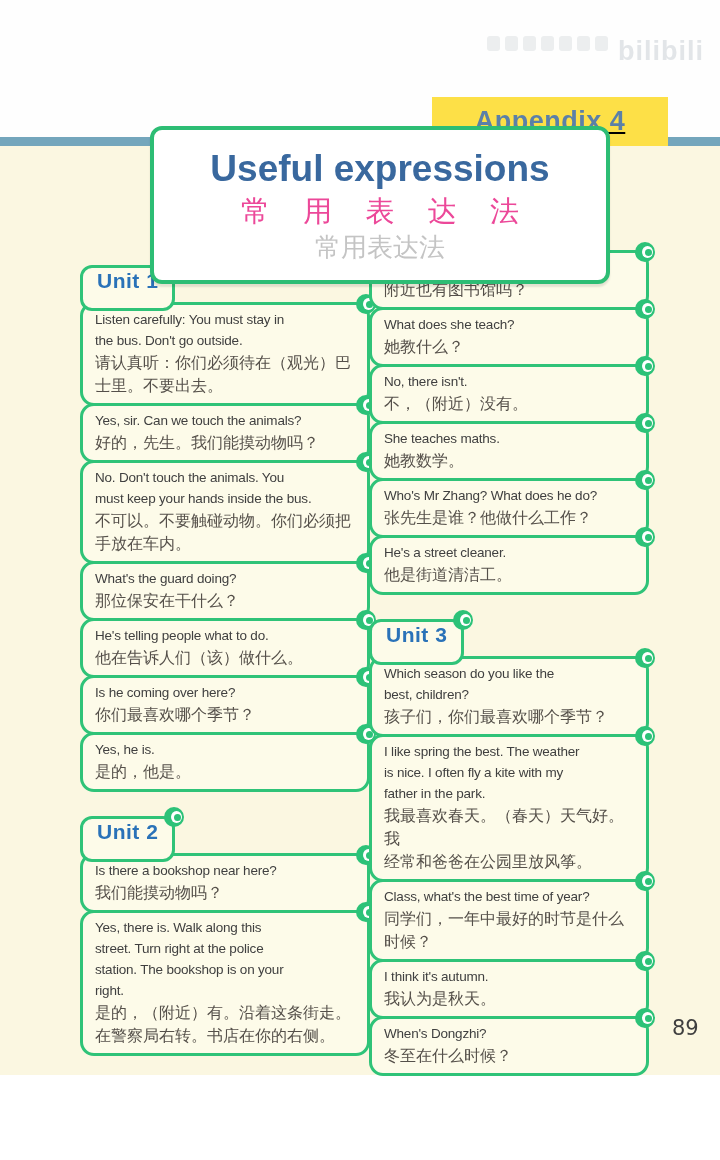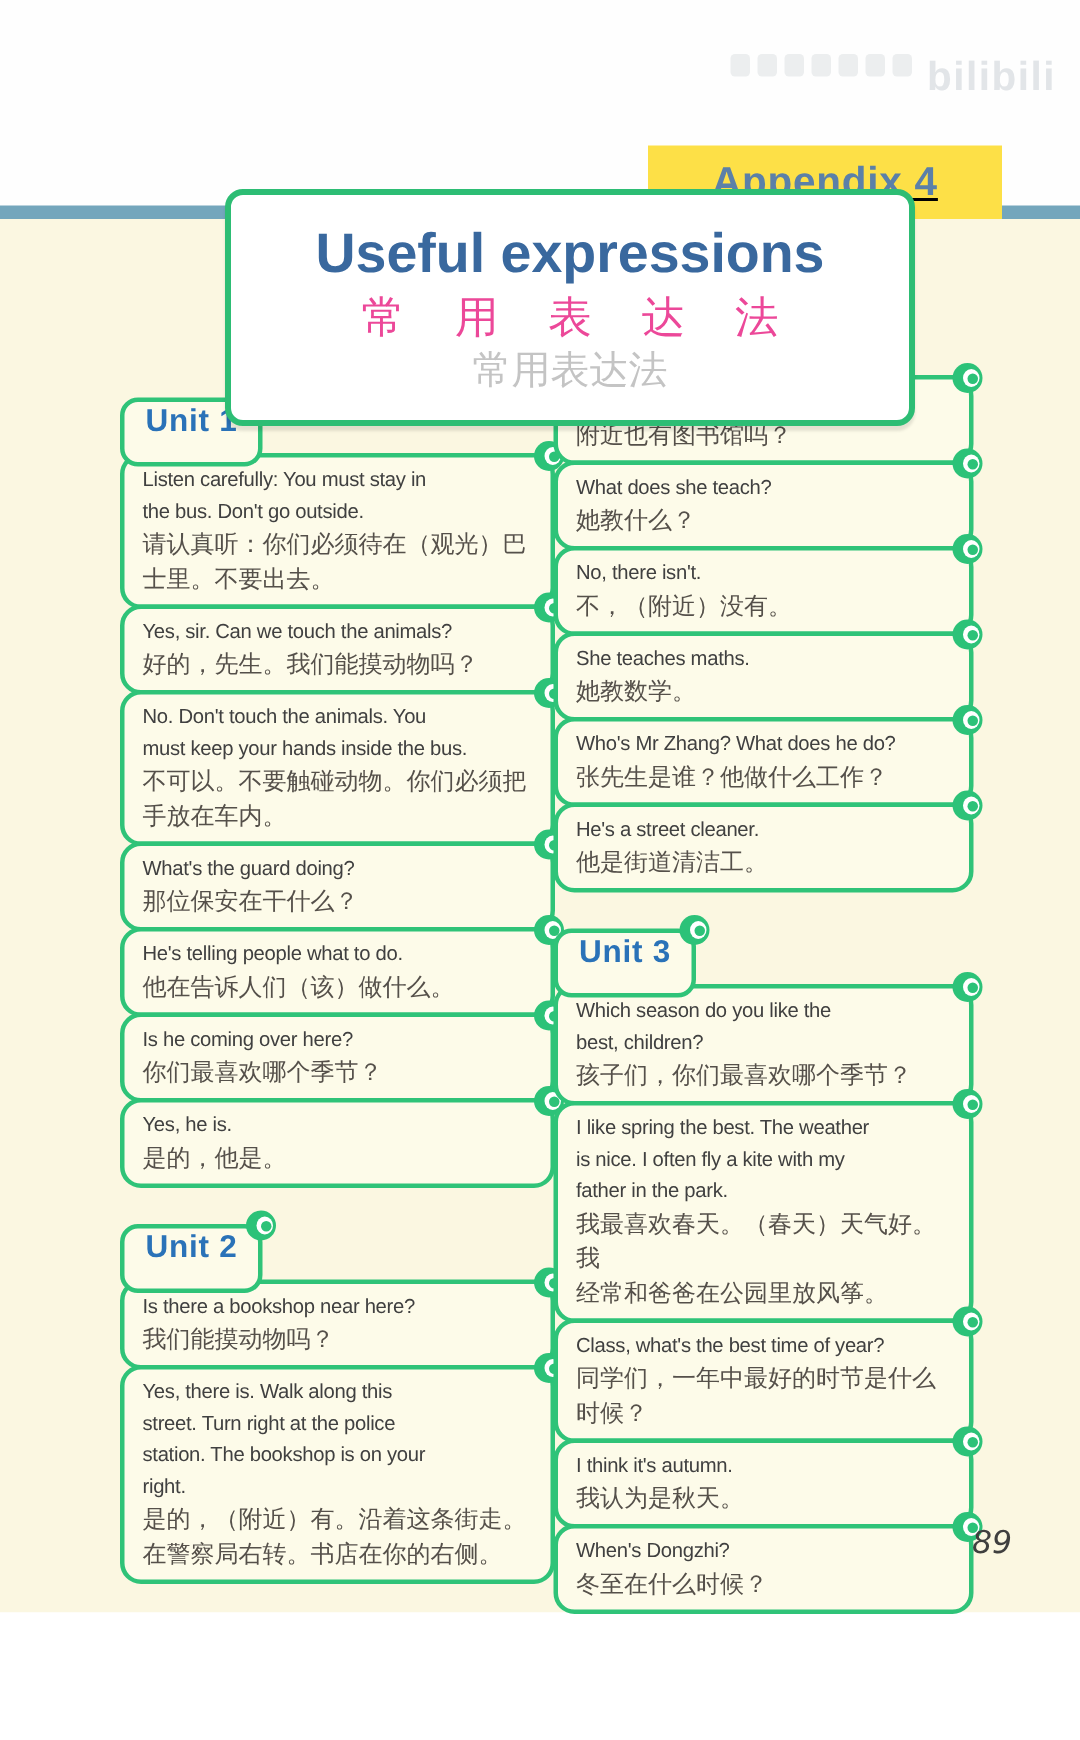--- a/index.html
+++ b/index.html
@@ -54,22 +54,22 @@
   
   .pin{position:absolute;top:-11px;right:-9px;width:20px;height:20px;border-radius:50%;
        background:#2cc278;z-index:6;}
   .pin::after{content:"";position:absolute;left:7px;top:4px;width:11px;height:12px;border-radius:50%;
               background:#ffffff;z-index:1;}
   .pin::before{content:"";position:absolute;left:10px;top:7px;width:7px;height:7px;border-radius:50%;
                background:#2cc278;z-index:2;}
   .unit-label .pin{top:-12px;right:-12px;}
 
   
-  .page-num{position:absolute;left:648px;top:1016px;font-size:21px;color:#3f3f3f;z-index:3;
-            font-family:"DejaVu Sans",sans-serif;font-style:italic;}
+  .page-num{position:absolute;left:672px;top:1016px;font-size:21px;color:#3f3f3f;z-index:3;
+            font-family:"DejaVu Sans",sans-serif;}
 </style>
 </head>
 <body>
 
 <div class="top-white"></div>
 <div class="blue-band"></div>
 <div class="page"></div>
 <div class="bottom-white"></div>
 
 <div class="watermark">

